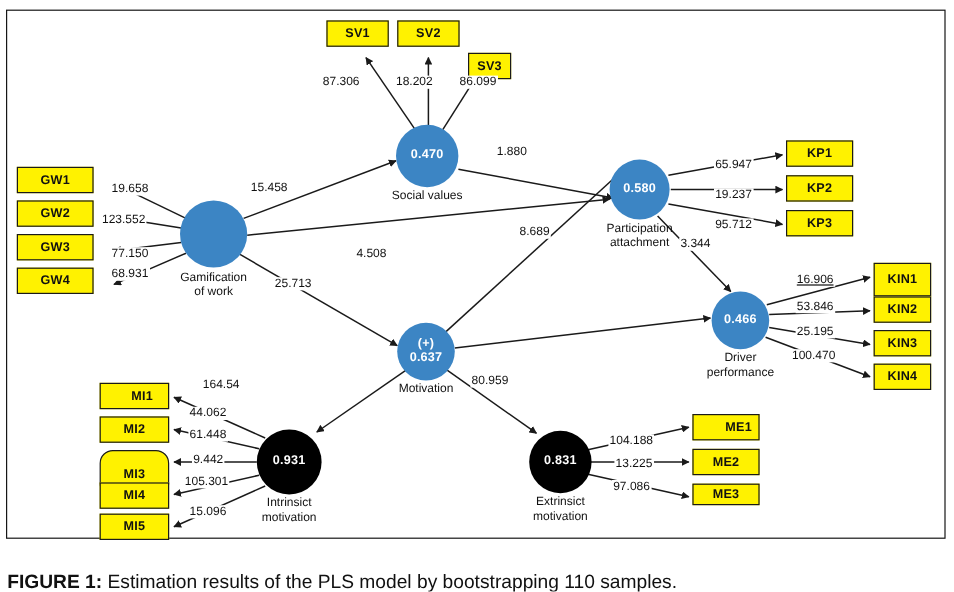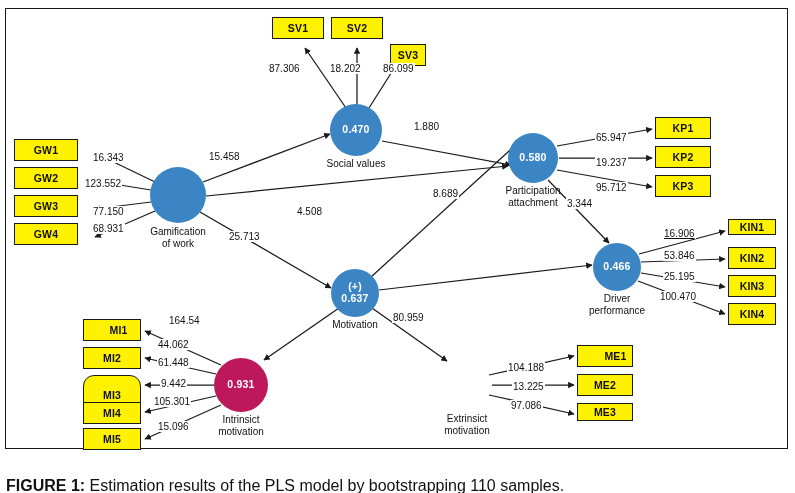--- a/index.html
+++ b/index.html
@@ -47,21 +47,21 @@
     border-radius:50%;
     display:flex;flex-direction:column;
     align-items:center;justify-content:center;
     color:#ffffff;
     font-size:10.5px;
     font-weight:bold;
     line-height:1.12;
     letter-spacing:.2px;
   }
   .construct.blue{background:#3C85C4;}
-  .construct.green{background:#be185d;}
+  .construct.green{background:#000000;}
   .construct .sign{font-size:10.5px;font-weight:bold;}
 
   
   .construct-label{
     position:absolute;
     text-align:center;
     font-size:10px;
     color:#111111;
     line-height:1.2;
     white-space:nowrap;
@@ -163,21 +163,21 @@
   <div class="indicator" style="left:14px;top:223px;width:64px;height:22px;">GW4</div>
 
   <div class="indicator" style="left:272px;top:17px;width:52px;height:22px;">SV1</div>
   <div class="indicator" style="left:331px;top:17px;width:52px;height:22px;">SV2</div>
   <div class="indicator" style="left:390px;top:17px;width:36px;height:22px;margin-top:27px;">SV3</div>
 
   <div class="indicator" style="left:655px;top:117px;width:56px;height:22px;">KP1</div>
   <div class="indicator" style="left:655px;top:146px;width:56px;height:22px;">KP2</div>
   <div class="indicator" style="left:655px;top:175px;width:56px;height:22px;">KP3</div>
 
-  <div class="indicator" style="left:728px;top:219px;width:48px;height:16px;">KIN1</div>
+  <div class="indicator" style="left:728px;top:219px;width:48px;height:28px;">KIN1</div>
   <div class="indicator" style="left:728px;top:247px;width:48px;height:22px;">KIN2</div>
   <div class="indicator" style="left:728px;top:275px;width:48px;height:22px;">KIN3</div>
   <div class="indicator" style="left:728px;top:303px;width:48px;height:22px;">KIN4</div>
 
   <div class="indicator" style="left:83px;top:319px;width:58px;height:22px;padding-left:13px;">MI1</div>
   <div class="indicator" style="left:83px;top:347px;width:58px;height:22px;">MI2</div>
   <div class="indicator" style="left:83px;top:375px;width:58px;height:39px;border-radius:11px;">MI3</div>
   <div class="indicator" style="left:83px;top:402px;width:58px;height:22px;">MI4</div>
   <div class="indicator" style="left:83px;top:428px;width:58px;height:22px;">MI5</div>
 
@@ -225,26 +225,29 @@
   </div>
 
   <div class="construct green" style="left:214px;top:358px;width:54px;height:54px;">
     <span>0.931</span>
   </div>
   <div class="construct-label" style="left:191px;top:414px;width:100px;">
     <div>Intrinsict</div>
     <div>motivation</div>
   </div>
 
+  <div class="construct green" style="left:441px;top:359px;width:52px;height:52px;">
+    <span>0.831</span>
+  </div>
   <div class="construct-label" style="left:417px;top:413px;width:100px;">
     <div>Extrinsict</div>
     <div>motivation</div>
   </div>
 
-  <div class="coef" style="left:92px;top:152px;">16.343</div>
+  <div class="coef" style="left:92px;top:152px;">19.658</div>
   <div class="coef" style="left:84px;top:178px;">123.552</div>
   <div class="coef" style="left:92px;top:206px;">77.150</div>
   <div class="coef" style="left:92px;top:223px;">68.931</div>
 
   <div class="coef" style="left:268px;top:63px;">87.306</div>
   <div class="coef" style="left:329px;top:63px;">18.202</div>
   <div class="coef" style="left:382px;top:63px;">86.099</div>
 
   <div class="coef" style="left:595px;top:132px;">65.947</div>
   <div class="coef" style="left:595px;top:157px;">19.237</div>

